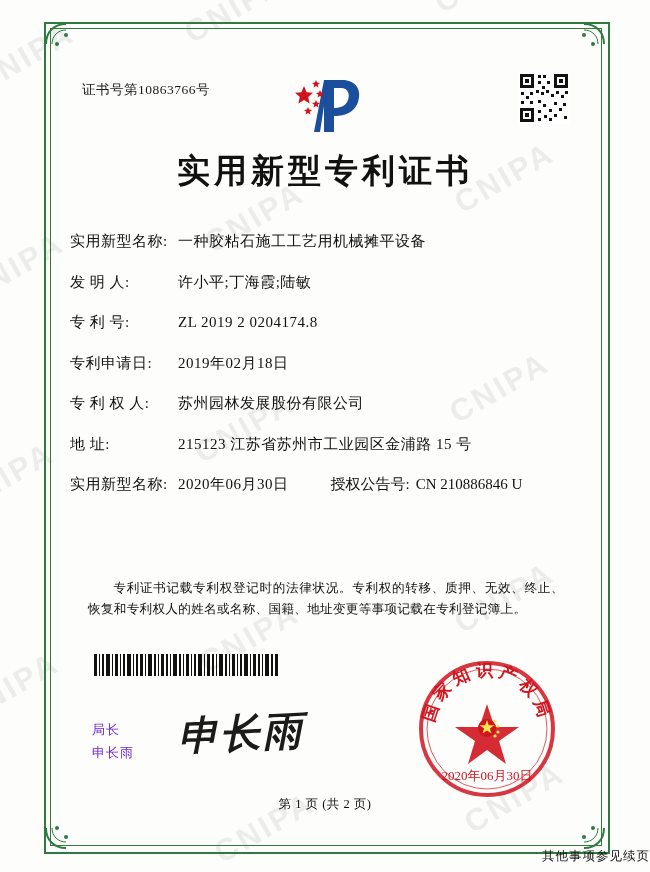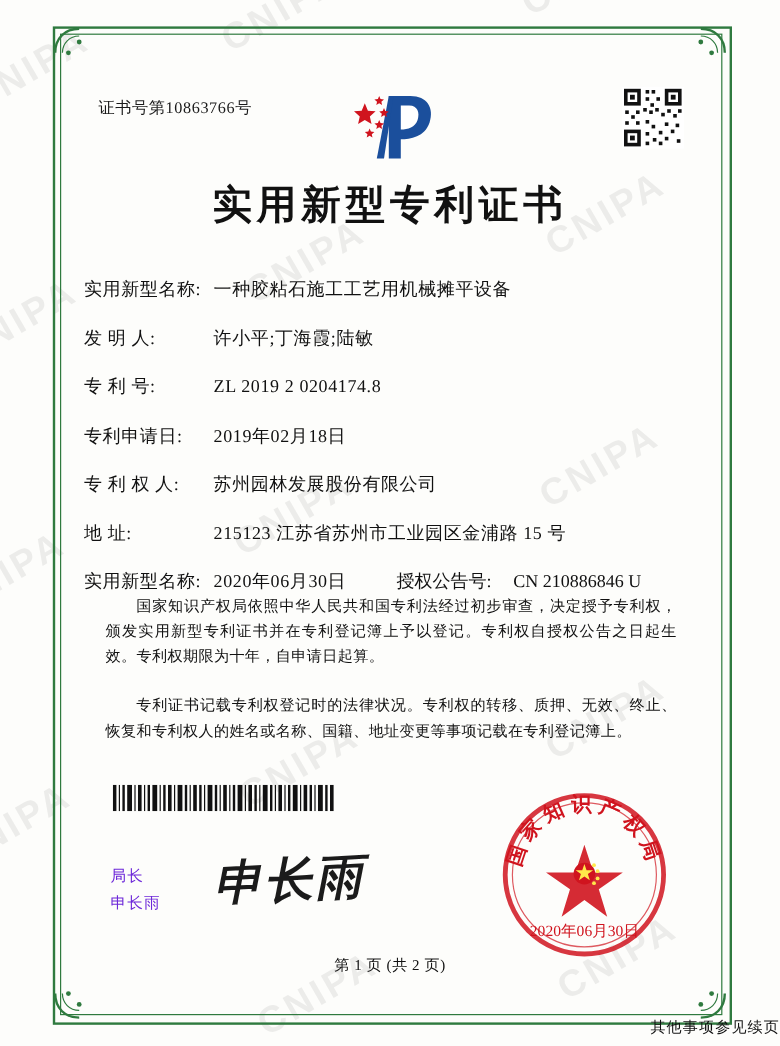--- a/index.html
+++ b/index.html
@@ -135,21 +135,21 @@
     flex: none;
     letter-spacing: 0.5px;
   }
   .row .val {
     letter-spacing: 0.5px;
   }
   .row.split .val2-label {
     margin-left: 42px;
   }
   .row.split .val2 {
-    margin-left: 18px;
+    margin-left: 6px;
   }
 
   .para {
     position: absolute;
     left: 38px;
     width: 476px;
     font-size: 12.6px;
     line-height: 21px;
     color: #111;
     text-align: justify;
@@ -371,21 +371,20 @@
         <span class="val">215123 江苏省苏州市工业园区金浦路 15 号</span>
       </div>
       <div class="row split">
         <span class="lbl">实用新型名称:</span>
         <span class="val">2020年06月30日</span>
         <span class="val2-label">授权公告号:</span>
         <span class="val2">CN 210886846 U</span>
       </div>
     </div>
 
-    <div class="para p1"><span class="indent"></span><span>国家知识产权局依照中华人民共和国专利法经过初步审查，决定授予专利权，颁发实用新型专利证书并在专利登记簿上予以登记。专利权自授权公告之日起生效。专利权期限为十年，自申请日起算。</span></div>
     <div class="para p2"><span class="indent"></span><span>专利证书记载专利权登记时的法律状况。专利权的转移、质押、无效、终止、恢复和专利权人的姓名或名称、国籍、地址变更等事项记载在专利登记簿上。</span></div>
 
     <div class="barcode">
       <svg width="185" height="22" viewBox="0 0 185 22" preserveAspectRatio="none">
         <g fill="#111">
           <rect x="0" y="0" width="3" height="22"></rect>
             <rect x="5" y="0" width="1" height="22"></rect>
           <rect x="8" y="0" width="2" height="22"></rect>
             <rect x="12" y="0" width="4" height="22"></rect>
           <rect x="18" y="0" width="1" height="22"></rect>

